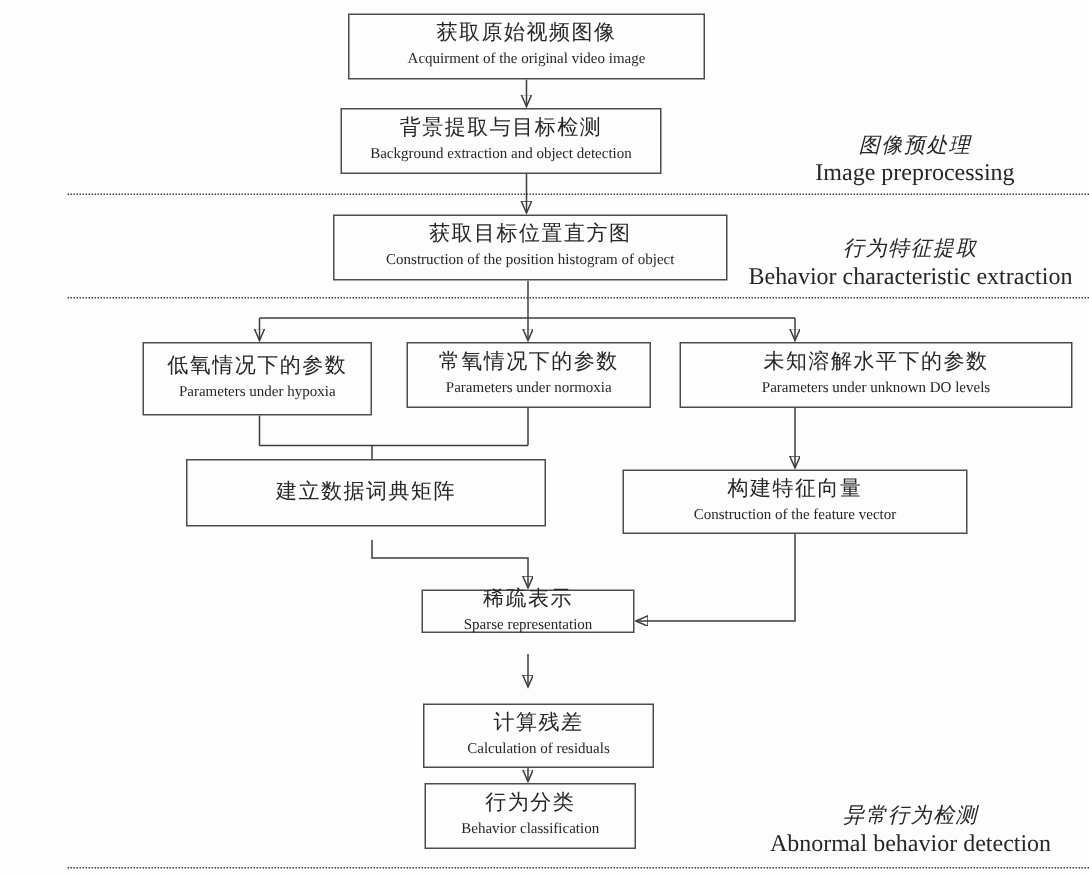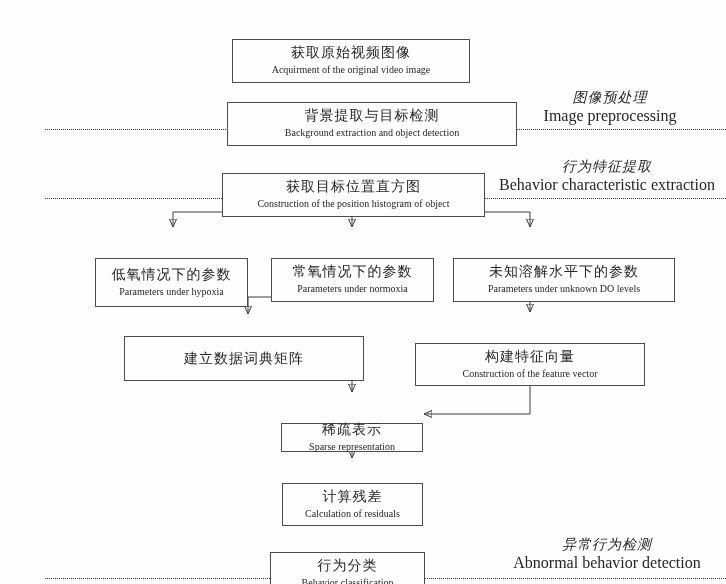--- a/index.html
+++ b/index.html
@@ -5,21 +5,21 @@
   html,body{margin:0;padding:0;background:#fdfdfd;}
   .canvas{
     position:relative;width:726px;height:584px;background:#fdfdfd;overflow:hidden;
     font-family:"Liberation Serif","DejaVu Serif",serif;color:#262626;
   }
   .connectors{position:absolute;left:0;top:0;width:726px;height:584px;}
   .connectors path{stroke:#3d3d3d;stroke-width:1;fill:none;}
   .node{
     position:absolute;box-sizing:border-box;border:1px solid #4c4c4c;background:#fdfdfd;
     display:flex;flex-direction:column;align-items:center;justify-content:center;
-    text-align:center;white-space:nowrap;margin-top:30px;
+    text-align:center;white-space:nowrap;
   }
   .node .zh{font-size:14px;line-height:18px;letter-spacing:1px;}
   .node .en{font-size:10px;line-height:16px;}
   .stage-label{
     position:absolute;text-align:center;white-space:nowrap;
   }
   .stage-label .zh{display:block;font-size:14px;line-height:18px;letter-spacing:1px;font-style:italic;}
   .stage-label .en{display:block;font-size:16px;line-height:17px;}
   .dotted{position:absolute;height:0;border-top:1.6px dotted #3f3f3f;}
 </style>
@@ -63,65 +63,65 @@
 
   <div class="dotted" style="left:45px;top:129px;width:681px"></div>
   <div class="dotted" style="left:45px;top:198px;width:681px"></div>
   <div class="dotted" style="left:45px;top:578px;width:681px"></div>
 
   <div class="node" style="left:232px;top:9px;width:238px;height:44px">
     <span class="zh">获取原始视频图像</span>
     <span class="en">Acquirment of the original video image</span>
   </div>
 
-  <div class="node" style="left:227px;top:72px;width:290px;height:44px">
+  <div class="node" style="left:227px;top:72px;width:214px;height:44px">
     <span class="zh">背景提取与目标检测</span>
     <span class="en">Background extraction and object detection</span>
   </div>
 
   <div class="node" style="left:222px;top:143px;width:263px;height:44px">
     <span class="zh">获取目标位置直方图</span>
     <span class="en">Construction of the position histogram of object</span>
   </div>
 
   <div class="node" style="left:95px;top:228px;width:153px;height:49px">
     <span class="zh">低氧情况下的参数</span>
     <span class="en">Parameters under hypoxia</span>
   </div>
 
   <div class="node" style="left:271px;top:228px;width:163px;height:44px">
     <span class="zh">常氧情况下的参数</span>
     <span class="en">Parameters under normoxia</span>
   </div>
 
-  <div class="node" style="left:453px;top:228px;width:222px;height:44px">
+  <div class="node" style="left:453px;top:228px;width:262px;height:44px">
     <span class="zh">未知溶解水平下的参数</span>
     <span class="en">Parameters under unknown DO levels</span>
   </div>
 
   <div class="node" style="left:124px;top:306px;width:240px;height:45px">
     <span class="zh">建立数据词典矩阵</span>
   </div>
 
   <div class="node" style="left:415px;top:313px;width:230px;height:43px">
     <span class="zh">构建特征向量</span>
     <span class="en">Construction of the feature vector</span>
   </div>
 
   <div class="node" style="left:281px;top:393px;width:142px;height:29px">
     <span class="zh">稀疏表示</span>
     <span class="en">Sparse representation</span>
   </div>
 
-  <div class="node" style="left:282px;top:453px;width:141px;height:43px">
+  <div class="node" style="left:282px;top:469px;width:154px;height:43px">
     <span class="zh">计算残差</span>
     <span class="en">Calculation of residuals</span>
   </div>
 
-  <div class="node" style="left:270px;top:522px;width:155px;height:44px">
+  <div class="node" style="left:283px;top:522px;width:141px;height:44px">
     <span class="zh">行为分类</span>
     <span class="en">Behavior classification</span>
   </div>
 
   <div class="stage-label" style="left:500px;top:89px;width:220px">
     <span class="zh">图像预处理</span>
     <span class="en">Image preprocessing</span>
   </div>
 
   <div class="stage-label" style="left:497px;top:536px;width:220px">

